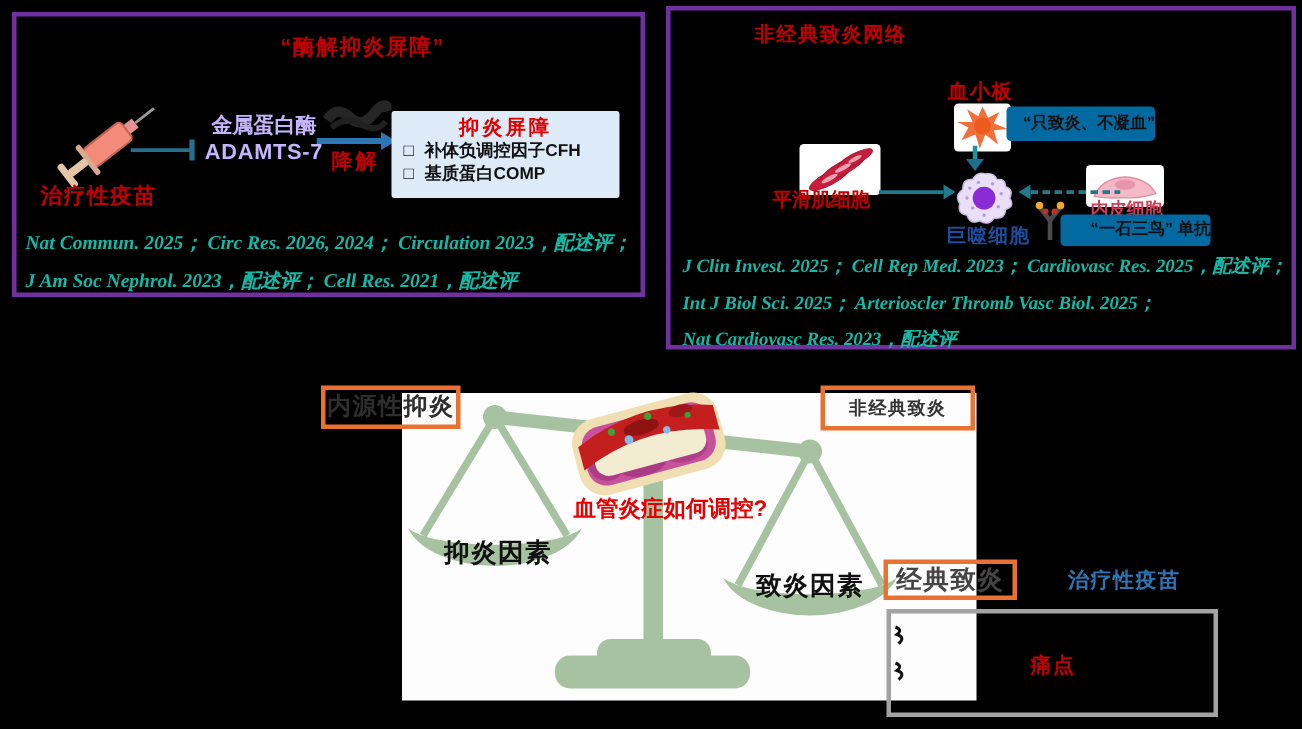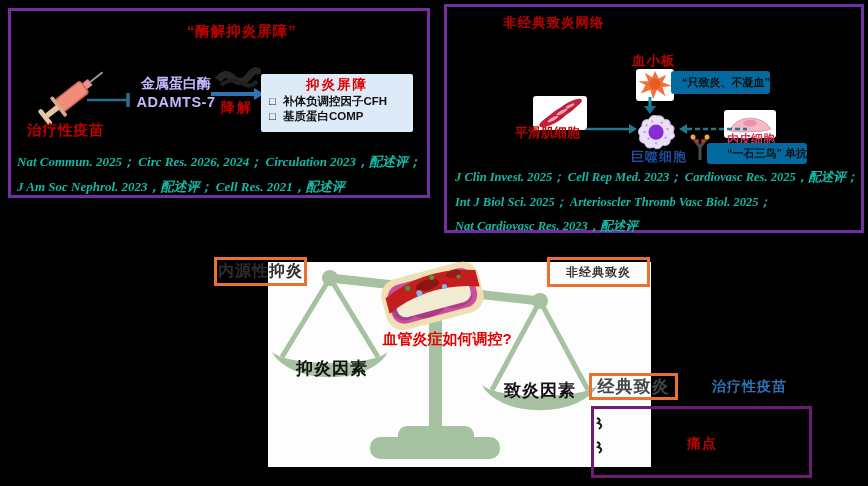--- a/index.html
+++ b/index.html
@@ -55,21 +55,21 @@
   .vessel{left:112px;top:-8px;width:106px;height:82px;}
   .question{left:104px;top:68px;width:150px;text-align:center;font-size:15px;font-weight:bold;color:#E60000;}
   .pan-label{position:absolute;font-size:17px;font-weight:bold;color:#111;letter-spacing:1px;}
   .pan-left{left:24px;top:95px;width:80px;text-align:center;}
   .pan-right{left:232px;top:117px;width:80px;text-align:center;}
   .tag{position:absolute;border:3px solid #E97132;box-sizing:border-box;display:flex;align-items:center;justify-content:center;font-weight:bold;}
   .tag-endo{left:214px;top:257px;width:93px;height:29px;font-size:16px;color:#2E2E2E;letter-spacing:1px;}
   .tag-noncl{left:547px;top:257px;width:103px;height:30px;font-size:12px;color:#333;letter-spacing:1px;}
   .tag-cl{left:589px;top:373px;width:89px;height:27px;font-size:17px;color:#454545;letter-spacing:1px;}
   .strategy{left:712px;top:378px;font-size:14px;font-weight:bold;color:#2E74B5;letter-spacing:1px;}
-  .navy-box{left:591px;top:406px;width:221px;height:72px;border:3px solid #701a75;box-sizing:border-box;}
+  .navy-box{left:591px;top:406px;width:221px;height:72px;border:3px solid #a3a3a3;box-sizing:border-box;}
   .pain{position:absolute;left:93px;top:26px;font-size:14px;font-weight:bold;color:#C00000;letter-spacing:1px;}
   .frag{position:absolute;left:1px;}
   .frag1{top:7px;} .frag2{top:31px;}
 </style>
 </head>
 <body>
 
 <div class="stage">
 
   <div class="panel panel-left">

